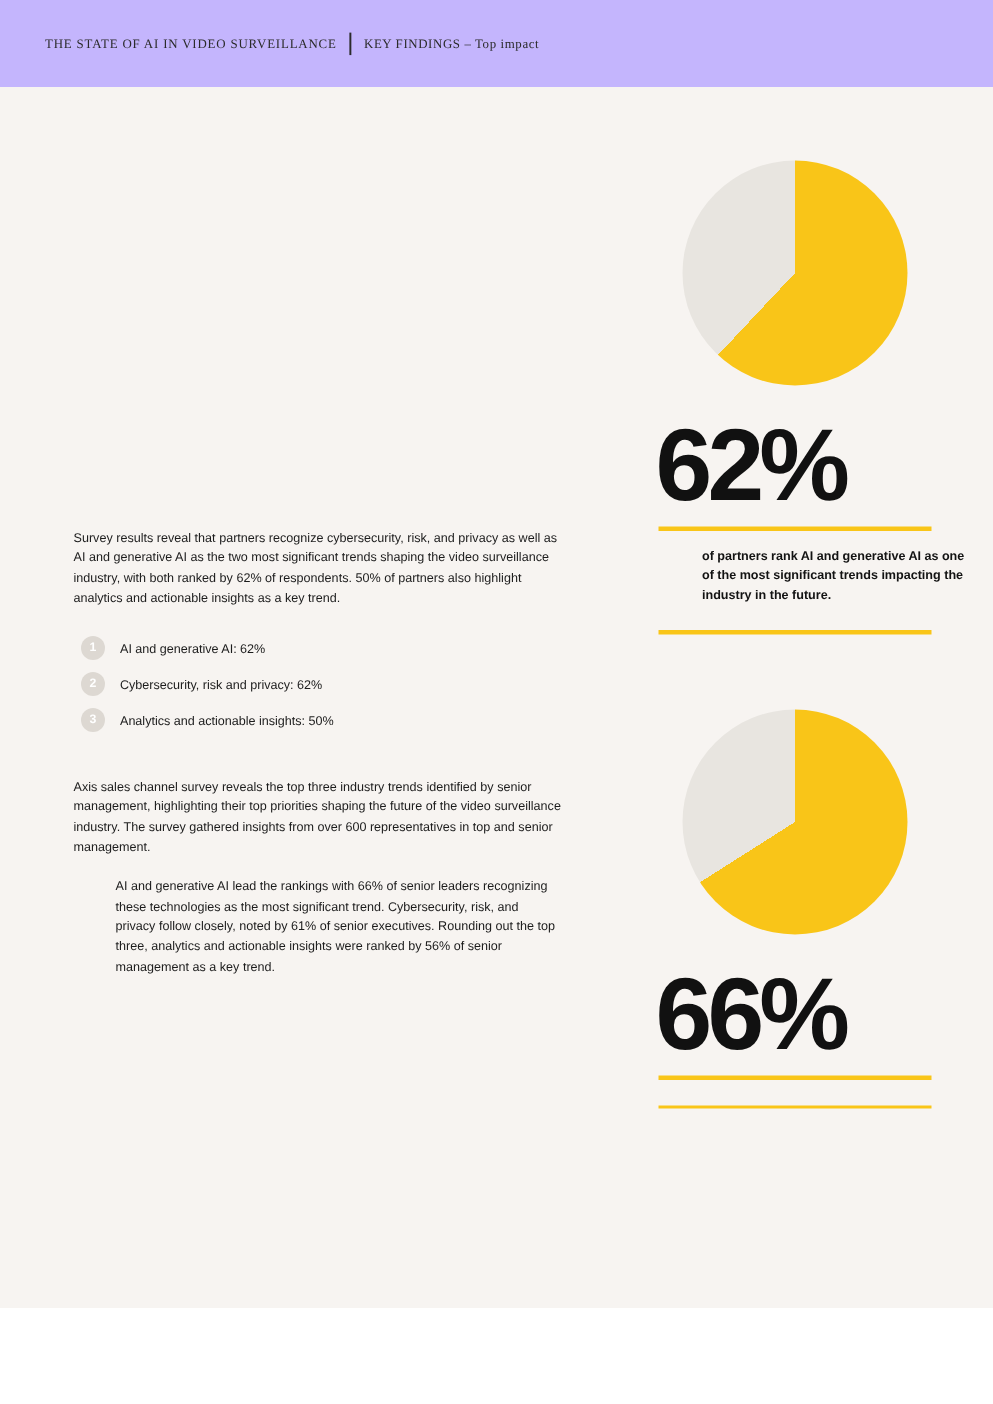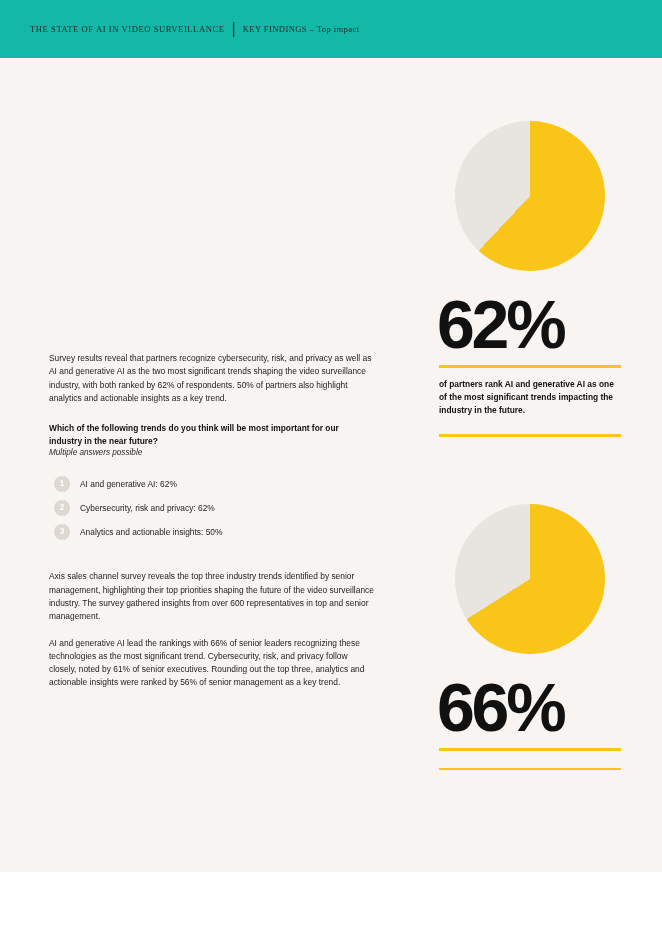--- a/index.html
+++ b/index.html
@@ -11,21 +11,21 @@
     height: 936px;
     background: #ffffff;
     font-family: "Liberation Sans", sans-serif;
     overflow: hidden;
     position: relative;
   }
 
   
   .page-header {
     height: 58px;
-    background: #14b8a6;
+    background: #c4b5fd;
     display: flex;
     align-items: center;
     padding-left: 30px;
     box-sizing: border-box;
   }
   .header-text {
     font-family: "Liberation Serif", serif;
     font-size: 8.6px;
     letter-spacing: 0.55px;
     color: #2b2b2b;
@@ -135,36 +135,37 @@
 
   .sec-two {
     margin-top: 27px;
   }
   .sec-two .sec-heading {
     line-height: 16.5px;
     margin-bottom: 6px;
   }
   .para-gap {
     margin-top: 13px;
+    margin-left: 28px;
   }
 
   
   .right-col {
     position: absolute;
     left: 439px;
     top: 0;
     width: 182px;
   }
   .stat-block {
     position: absolute;
     left: 0;
     width: 182px;
   }
-  .stat-one { top: 63px; }
-  .stat-two { top: 446px; }
+  .stat-one { top: 49px; }
+  .stat-two { top: 415px; }
 
   .pie-wrap {
     display: flex;
     justify-content: center;
     height: 150px;
   }
   .pie {
     width: 150px;
     height: 150px;
     border-radius: 50%;
@@ -184,20 +185,21 @@
     margin-top: 6px;
     width: 182px;
   }
   .stat-caption {
     font-size: 8.4px;
     font-weight: bold;
     line-height: 13.2px;
     color: #131313;
     margin-top: 10px;
     width: 180px;
+    margin-left: 29px;
   }
   .rule-bottom {
     height: 2.6px;
     background: #f9c518;
     margin-top: 17px;
     width: 182px;
   }
 
   
   .page-footer {
@@ -218,24 +220,20 @@
   <span class="header-sub">KEY FINDINGS – Top impact</span>
 </div>
 
 <div class="content">
 
   <div class="left-col">
 
 
     <p class="body-text">Survey results reveal that partners recognize cybersecurity, risk, and privacy as well as AI and generative AI as the two most significant trends shaping the video surveillance industry, with both ranked by 62% of respondents. 50% of partners also highlight analytics and actionable insights as a key trend.</p>
 
-    <div class="q-block">
-      <p class="q-text">Which of the following trends do you think will be most important for our industry in the near future?</p>
-      <p class="q-note">Multiple answers possible</p>
-    </div>
 
     <ul class="rank-list">
       <li class="rank-item">
         <span class="rank-badge">1</span>
         <span class="rank-label">AI and generative AI: 62%</span>
       </li>
       <li class="rank-item">
         <span class="rank-badge">2</span>
         <span class="rank-label">Cybersecurity, risk and privacy: 62%</span>
       </li>

